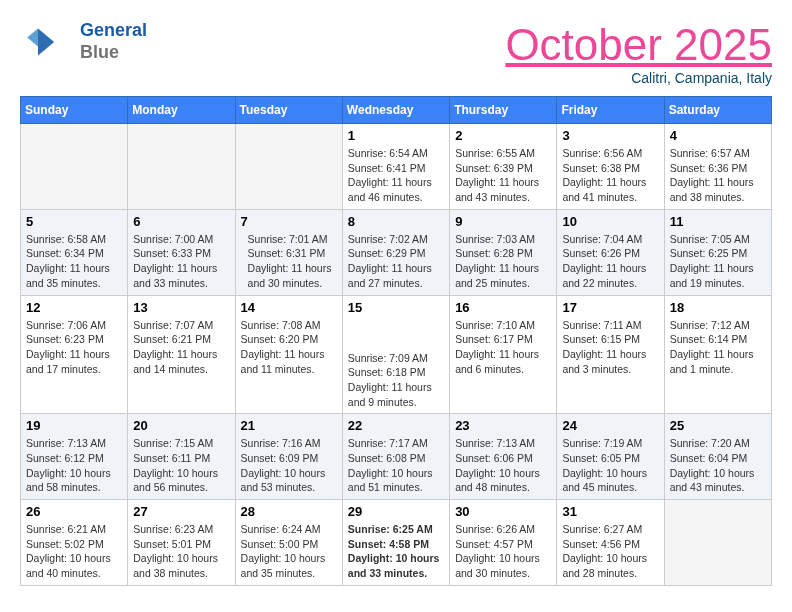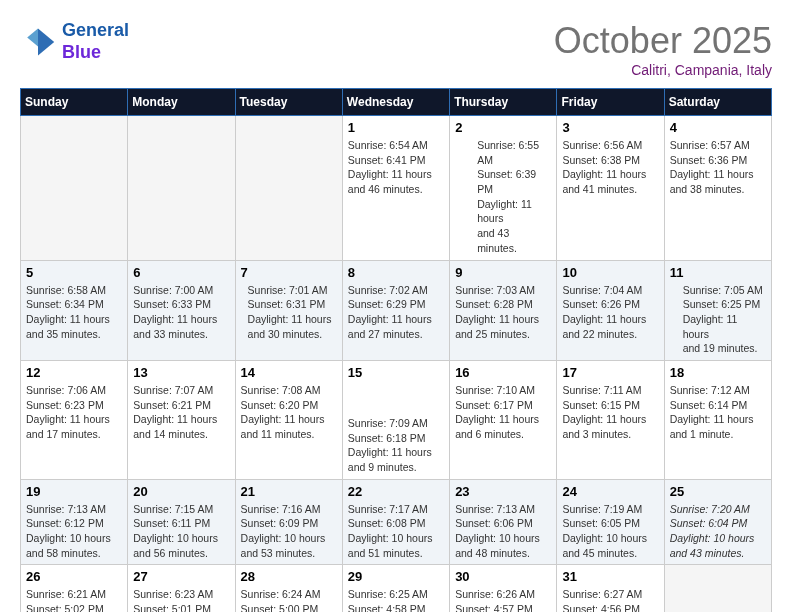--- a/index.html
+++ b/index.html
@@ -12,54 +12,55 @@
     }
     .header {
       display: flex;
       justify-content: space-between;
       align-items: flex-start;
       margin-bottom: 10px;
     }
     .logo {
       display: flex;
       align-items: center;
-      gap: 6px;
+      gap: 24px;
     }
     .logo-text {
       font-size: 18px;
       font-weight: bold;
       color: #1a1a1a;
       line-height: 1.2;
     }
     .logo-text span {
       color: #1a5ba8;
     }
     .logo-icon {
       width: 36px;
       height: 36px;
     }
     .title-block {
       text-align: right;
     }
     .month-title {
-      font-size: 36px;
-      color: #737373;
+      font-size: 44px;
+      color: #ec4899;
       font-weight: normal;
+      text-decoration: underline;
     }
     .subtitle {
       font-size: 14px;
-      color: #701a75;
+      color: #0c4a6e;
     }
     .calendar {
       width: 100%;
       border-collapse: collapse;
       font-size: 11px;
     }
     .calendar th {
-      background-color: #0f172a;
+      background-color: #3b82f6;
       color: #fff;
       padding: 6px 4px;
       text-align: left;
       font-size: 12px;
       font-weight: bold;
       border: 1px solid #2e6db4;
     }
     .calendar td {
       border: 1px solid #ccc;
       vertical-align: top;
@@ -90,21 +91,21 @@
 <body>
 
 <div class="header">
   <div class="logo">
     <svg class="logo-icon" viewBox="0 0 40 40">
       <polygon points="20,5 38,20 20,35" fill="#2e6db4"></polygon>
       <polygon points="20,5 8,15 20,25" fill="#5ba0d0"></polygon>
     </svg>
     <div class="logo-text">
       <div><span>General</span></div>
-      <div><span style="color:#6d28d9;">Blue</span></div>
+      <div><span style="color:#737373;">Blue</span></div>
     </div>
   </div>
   <div class="title-block">
     <div class="month-title">October 2025</div>
     <div class="subtitle">Calitri, Campania, Italy</div>
   </div>
 </div>
 
 <table class="calendar">
   <thead>
@@ -125,21 +126,21 @@
         <td class="empty"></td>
         <td>
           <span class="day-num">1</span>
           <div class="day-info" style="white-space: pre-line;">Sunrise: 6:54 AM
 Sunset: 6:41 PM
 Daylight: 11 hours
 and 46 minutes.</div>
         </td>
         <td>
           <span class="day-num">2</span>
-          <div class="day-info" style="white-space: pre-line; margin-left: 22px;">Sunrise: 6:55 AM
+          <div class="day-info" style="white-space: pre-line;">Sunrise: 6:55 AM
 Sunset: 6:39 PM
 Daylight: 11 hours
 and 43 minutes.</div>
         </td>
         <td>
           <span class="day-num">3</span>
           <div class="day-info" style="white-space: pre-line;">Sunrise: 6:56 AM
 Sunset: 6:38 PM
 Daylight: 11 hours
 and 41 minutes.</div>
@@ -190,21 +191,21 @@
         </td>
         <td>
           <span class="day-num">10</span>
           <div class="day-info" style="white-space: pre-line;">Sunrise: 7:04 AM
 Sunset: 6:26 PM
 Daylight: 11 hours
 and 22 minutes.</div>
         </td>
         <td>
           <span class="day-num">11</span>
-          <div class="day-info" style="white-space: pre-line; margin-left: 13px;">Sunrise: 7:05 AM
+          <div class="day-info" style="white-space: pre-line;">Sunrise: 7:05 AM
 Sunset: 6:25 PM
 Daylight: 11 hours
 and 19 minutes.</div>
         </td>
       </tr>
       <tr>
         <td>
           <span class="day-num">12</span>
           <div class="day-info" style="white-space: pre-line;">Sunrise: 7:06 AM
 Sunset: 6:23 PM
@@ -292,21 +293,21 @@
         </td>
         <td>
           <span class="day-num">24</span>
           <div class="day-info" style="white-space: pre-line;">Sunrise: 7:19 AM
 Sunset: 6:05 PM
 Daylight: 10 hours
 and 45 minutes.</div>
         </td>
         <td>
           <span class="day-num">25</span>
-          <div class="day-info" style="white-space: pre-line; font-style: italic;">Sunrise: 7:20 AM
+          <div class="day-info" style="white-space: pre-line;">Sunrise: 7:20 AM
 Sunset: 6:04 PM
 Daylight: 10 hours
 and 43 minutes.</div>
         </td>
       </tr>
       <tr>
         <td>
           <span class="day-num">26</span>
           <div class="day-info" style="white-space: pre-line;">Sunrise: 6:21 AM
 Sunset: 5:02 PM
@@ -322,21 +323,21 @@
         </td>
         <td>
           <span class="day-num">28</span>
           <div class="day-info" style="white-space: pre-line;">Sunrise: 6:24 AM
 Sunset: 5:00 PM
 Daylight: 10 hours
 and 35 minutes.</div>
         </td>
         <td>
           <span class="day-num">29</span>
-          <div class="day-info" style="white-space: pre-line;">Sunrise: 6:25 AM
+          <div class="day-info" style="white-space: pre-line; font-weight: bold;">Sunrise: 6:25 AM
 Sunset: 4:58 PM
 Daylight: 10 hours
 and 33 minutes.</div>
         </td>
         <td>
           <span class="day-num">30</span>
           <div class="day-info" style="white-space: pre-line;">Sunrise: 6:26 AM
 Sunset: 4:57 PM
 Daylight: 10 hours
 and 30 minutes.</div>

